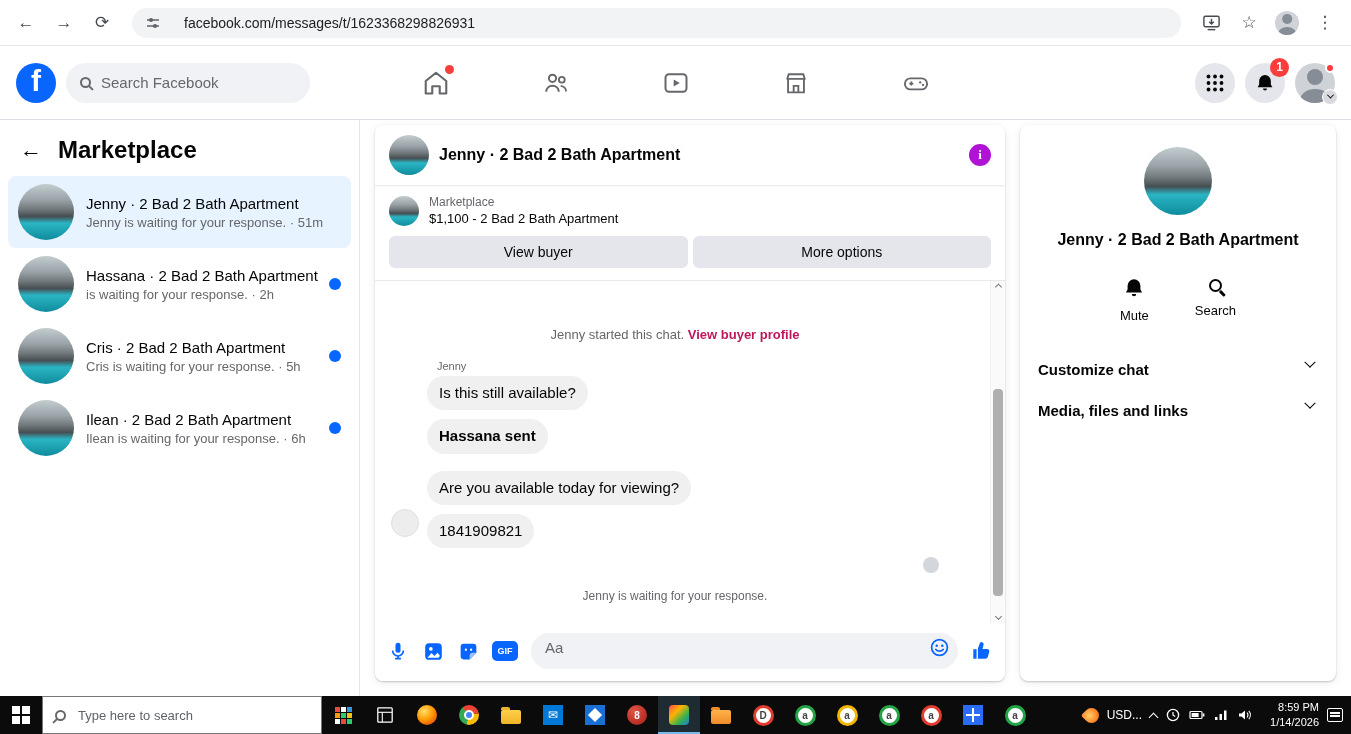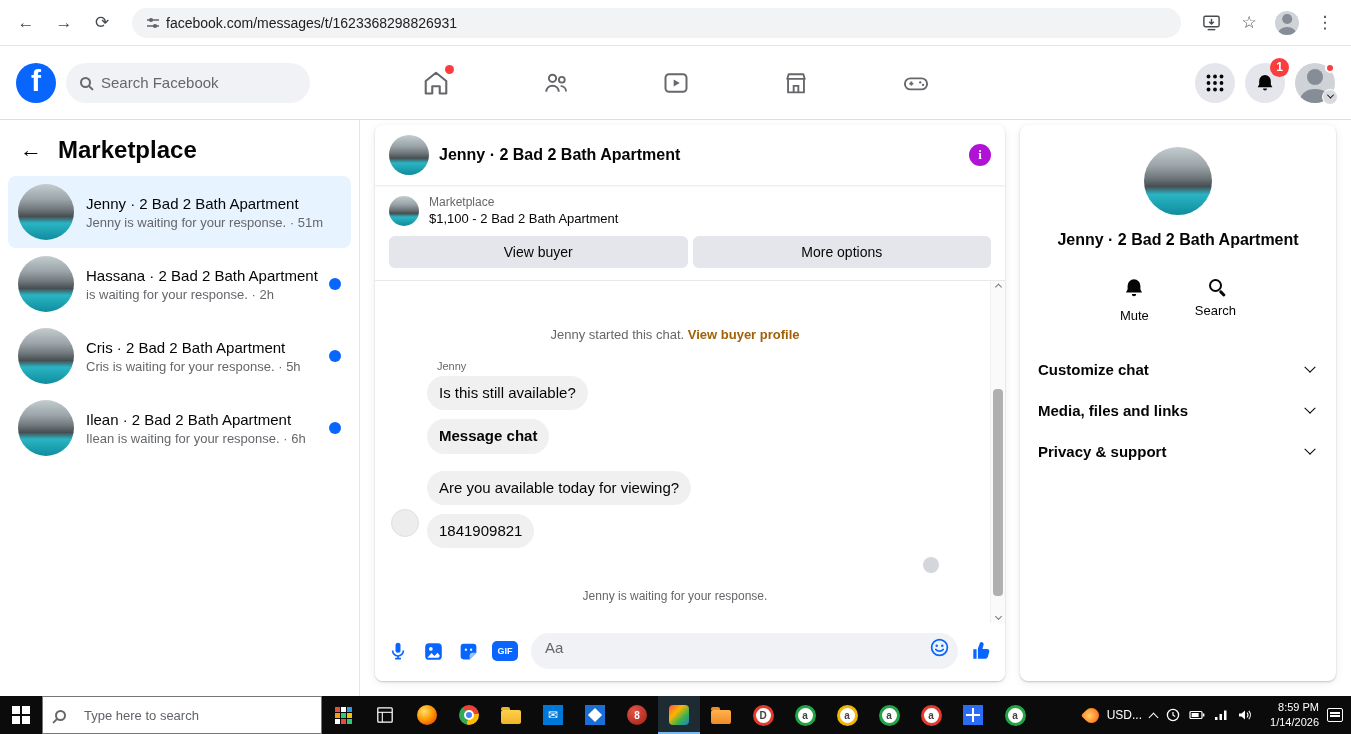--- a/index.html
+++ b/index.html
@@ -2,21 +2,21 @@
 <html><head>
 <meta charset="utf-8">
 <style>
   *{margin:0;padding:0;box-sizing:border-box}
   html,body{width:1351px;height:734px;overflow:hidden}
   body{font-family:"Liberation Sans",sans-serif;background:#fff;position:relative;color:#050505}
 
   
   .browser-bar{height:46px;background:#fff;border-bottom:1px solid #e4e6e9;display:flex;align-items:center;padding:0 10px;gap:6px}
   .nav-ico{width:32px;height:32px;border-radius:50%;display:flex;align-items:center;justify-content:center;font-size:17px;color:#474b50;cursor:pointer;flex-shrink:0}
-  .url-pill{flex:1;height:30px;background:#f1f3f4;border-radius:15px;display:flex;align-items:center;gap:6px;padding:0 14px;margin:0 8px}
+  .url-pill{flex:1;height:30px;background:#f1f3f4;border-radius:15px;display:flex;align-items:center;gap:24px;padding:0 14px;margin:0 8px}
   .url-text{font-size:14px;color:#202124}
   .avatar-wrap{width:24px;height:24px}
 
   .person{display:block;position:relative;width:100%;height:100%;border-radius:50%;background:#cfd3d8;overflow:hidden}
   .person::before{content:"";position:absolute;top:16%;left:50%;transform:translateX(-50%);width:40%;height:40%;border-radius:50%;background:#868d96}
   .person::after{content:"";position:absolute;bottom:-22%;left:50%;transform:translateX(-50%);width:74%;height:55%;border-radius:50%;background:#868d96}
 
   
   .fb-header{height:74px;background:#fff;border-bottom:1px solid #dcdee3;box-shadow:0 1px 2px rgba(0,0,0,.04);display:flex;align-items:center;padding:0 16px;position:relative}
   .fb-logo{width:40px;height:40px;border-radius:50%;background:#0866ff;color:#fff;font-size:30px;font-weight:bold;display:flex;align-items:center;justify-content:center;cursor:pointer;flex-shrink:0;padding-bottom:4px}
@@ -65,21 +65,21 @@
   .product-top{display:flex;align-items:center;gap:10px;margin-bottom:10px}
   .product-thumb{width:30px;height:30px;border-radius:50%;flex-shrink:0}
   .product-source{font-size:12px;color:#65676b}
   .product-title{font-size:13px;color:#050505;margin-top:2px}
   .product-buttons{display:flex;gap:5px}
   .product-btn{flex:1;height:32px;border:none;border-radius:6px;background:#e4e6eb;font-family:inherit;font-size:14px;font-weight:500;color:#050505;cursor:pointer}
 
   .messages{flex:1;position:relative;background:#fff;overflow:hidden}
   .messages-inner{padding:4px 30px 0 0}
   .sys-note{text-align:center;font-size:13px;color:#65676b;margin:42px 0 18px}
-  .sys-link{color:#a16207;font-weight:600;cursor:pointer}
+  .sys-link{color:#be185d;font-weight:600;cursor:pointer}
   .sender-label{font-size:11px;color:#65676b;margin:0 0 4px 62px}
   .bubble{width:fit-content;max-width:430px;background:#f0f0f0;border-radius:18px;padding:7px 12px;font-size:15px;line-height:1.35;margin:0 0 9px 52px}
   .bubble.bold{font-weight:bold;margin-bottom:17px}
   .msg-row{position:relative}
   .mini-avatar{position:absolute;left:16px;bottom:11px;width:28px;height:28px;border-radius:50%;background:#ededed;border:1px solid #e0e0e0}
   .read-receipt{width:16px;height:16px;border-radius:50%;background:#d3d6db;margin:4px 36px 0 auto}
   .chat-status{text-align:center;font-size:12px;color:#65676b;margin-top:16px}
 
   .msg-scrollbar{position:absolute;top:0;right:0;bottom:0;width:15px;background:#fafafa;display:flex;flex-direction:column;align-items:center;border-left:1px solid #f0f0f0}
   .sb-arrow{height:14px;display:flex;align-items:center;justify-content:center;width:100%;cursor:pointer}
@@ -99,30 +99,30 @@
   
   .right-card{position:absolute;left:1020px;top:5px;width:316px;height:556px;background:#fff;border-radius:8px;box-shadow:0 1px 2px rgba(0,0,0,.2),0 2px 10px rgba(0,0,0,.07);padding-top:22px}
   .rp-avatar{width:68px;height:68px;border-radius:50%;margin:0 auto}
   .rp-title{text-align:center;font-size:16px;font-weight:bold;margin-top:16px;padding:0 12px}
   .rp-actions{display:flex;justify-content:center;gap:46px;margin-top:28px}
   .rp-action{display:flex;flex-direction:column;align-items:center;gap:9px;cursor:pointer}
   .rp-action-label{font-size:13px;color:#050505}
   .rp-magnifier{position:relative;display:inline-block;width:13px;height:13px;border:2.5px solid #050505;border-radius:50%;margin:2px}
   .rp-magnifier::after{content:"";position:absolute;width:7px;height:2.5px;background:#050505;transform:rotate(45deg);right:-6px;bottom:-4px;border-radius:1px}
   .rp-sections{margin-top:26px;padding:0 10px}
-  .rp-section{display:flex;align-items:center;justify-content:space-between;padding:12px 8px;border-radius:8px;font-size:15px;font-weight:600;cursor:pointer}
+  .rp-section{display:flex;justify-content:space-between;padding:12px 8px;border-radius:8px;font-size:15px;font-weight:600;cursor:pointer}
   .rp-section .chev{width:8px;height:8px;border-width:1.8px;margin-right:4px;transform:rotate(45deg) translate(-2px,-2px)}
 
   
   .taskbar{position:absolute;left:0;bottom:0;width:100%;height:38px;background:#0b0b0b;display:flex;align-items:stretch;color:#fff}
   .tb-btn{width:42px;display:flex;align-items:center;justify-content:center;cursor:pointer;flex-shrink:0}
   .tb-btn.active{background:#1f2b33;box-shadow:inset 0 -2px 0 #76b9ed}
   .win-logo{display:grid;grid-template-columns:8px 8px;grid-auto-rows:8px;gap:1.5px}
   .win-logo i{background:#fff}
-  .tb-search{width:280px;background:#fff;display:flex;align-items:center;gap:18px;padding:0 12px;cursor:text;flex-shrink:0;border:1px solid #777}
+  .tb-search{width:280px;background:#fff;display:flex;align-items:center;gap:12px;padding:0 12px;cursor:text;flex-shrink:0;border:1px solid #777}
   .tb-search .magnifier{transform:scaleX(-1)}
   .tb-search-text{font-size:13px;color:#5f6368}
   .cube{display:grid;grid-template-columns:repeat(3,5px);grid-auto-rows:5px;gap:1px}
   .cube i:nth-child(1){background:#e74c3c}.cube i:nth-child(2){background:#fff}.cube i:nth-child(3){background:#3498db}
   .cube i:nth-child(4){background:#f39c12}.cube i:nth-child(5){background:#2ecc71}.cube i:nth-child(6){background:#f1c40f}
   .cube i:nth-child(7){background:#fff}.cube i:nth-child(8){background:#e74c3c}.cube i:nth-child(9){background:#2ecc71}
   .ico-firefox{width:20px;height:20px;border-radius:50%;background:radial-gradient(circle at 36% 32%,#ffe066,#ff9500 48%,#e8590c 78%,#b33b00)}
   .ico-chrome{position:relative;width:20px;height:20px;border-radius:50%;background:conic-gradient(from -40deg,#ea4335 0 120deg,#fbbc05 120deg 235deg,#34a853 235deg 360deg)}
   .ico-chrome::after{content:"";position:absolute;inset:5px;border-radius:50%;background:#4285f4;border:2px solid #fff}
   .ico-folder{position:relative;width:20px;height:14px;background:linear-gradient(#ffd04c,#f0b429);border-radius:2px;margin-top:4px}
@@ -319,21 +319,21 @@
         <button class="product-btn">View buyer</button>
         <button class="product-btn">More options</button>
       </div>
     </div>
 
     <div class="messages">
       <div class="messages-inner">
         <div class="sys-note"><span>Jenny started this chat.</span> <span class="sys-link">View buyer profile</span></div>
         <div class="sender-label">Jenny</div>
         <div class="bubble">Is this still available?</div>
-        <div class="bubble bold">Message chat</div>
+        <div class="bubble bold">Hassana sent</div>
         <div class="bubble">Are you available today for viewing?</div>
         <div class="msg-row">
           <span class="mini-avatar"></span>
           <div class="bubble">1841909821</div>
         </div>
         <div class="read-receipt"></div>
         <div class="chat-status">Jenny is waiting for your response.</div>
       </div>
       <div class="msg-scrollbar">
         <span class="sb-arrow">
@@ -408,24 +408,20 @@
     </div>
     <div class="rp-sections">
       <div class="rp-section">
           <span>Customize chat</span>
           <i class="chev"></i>
         </div>
       <div class="rp-section">
           <span>Media, files and links</span>
           <i class="chev"></i>
         </div>
-      <div class="rp-section">
-          <span>Privacy &amp; support</span>
-          <i class="chev"></i>
-        </div>
     </div>
   </div>
 </div>
 
 <div class="taskbar">
   <div class="tb-btn">
       <span class="win-logo">
         <i></i>
         <i></i>
         <i></i>

